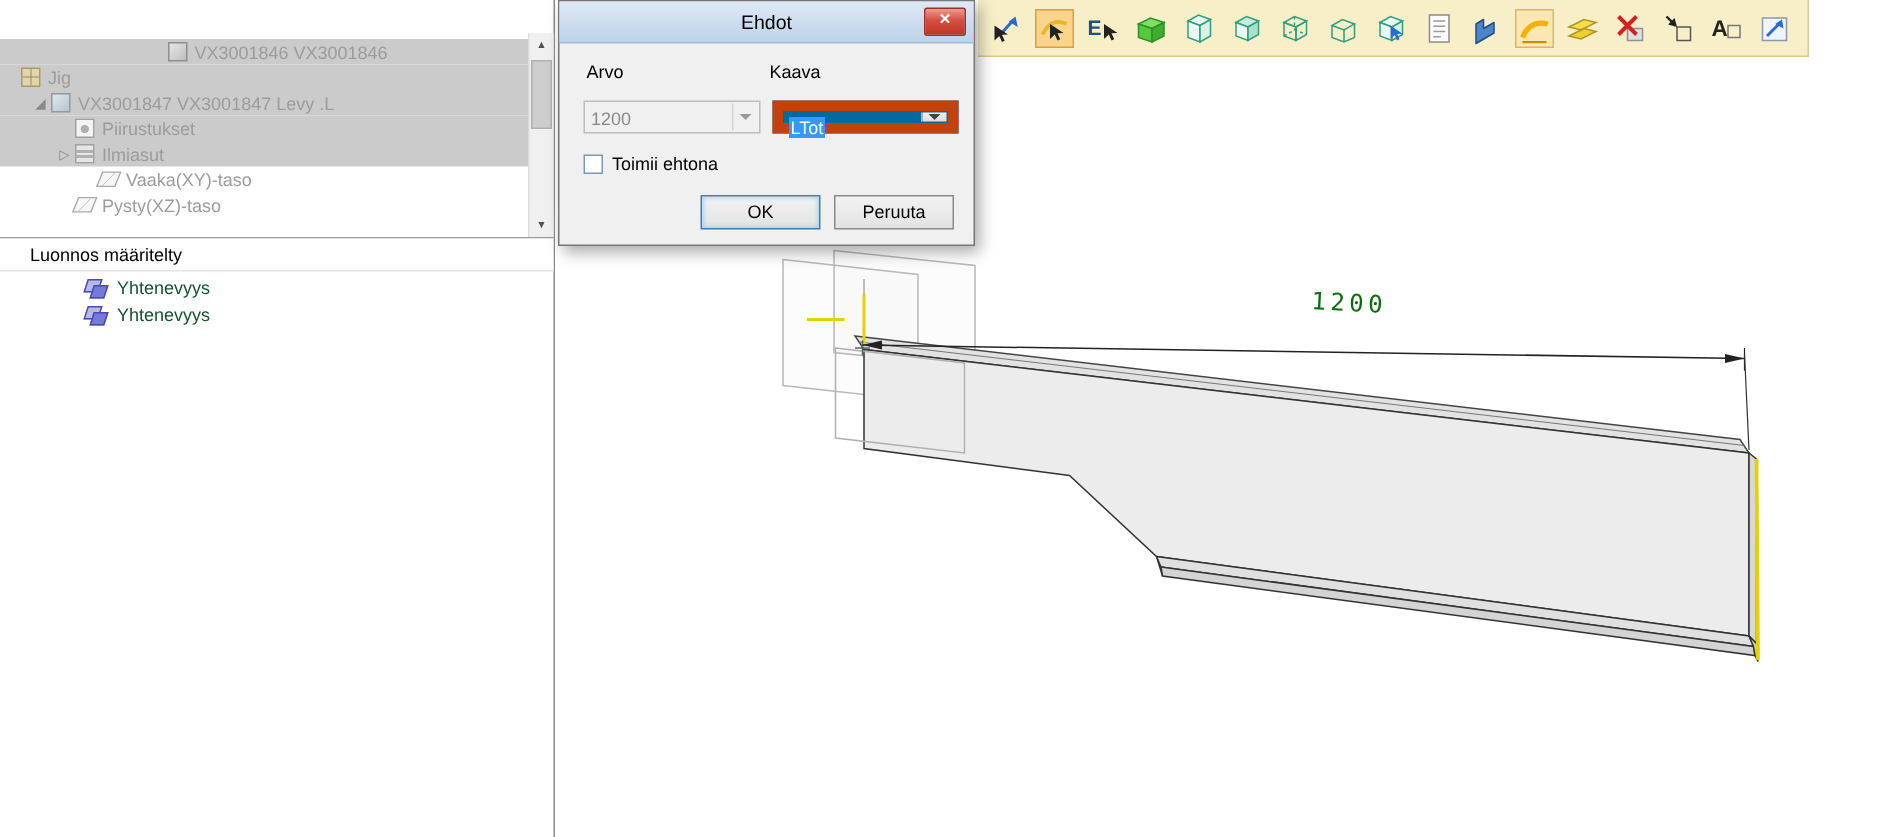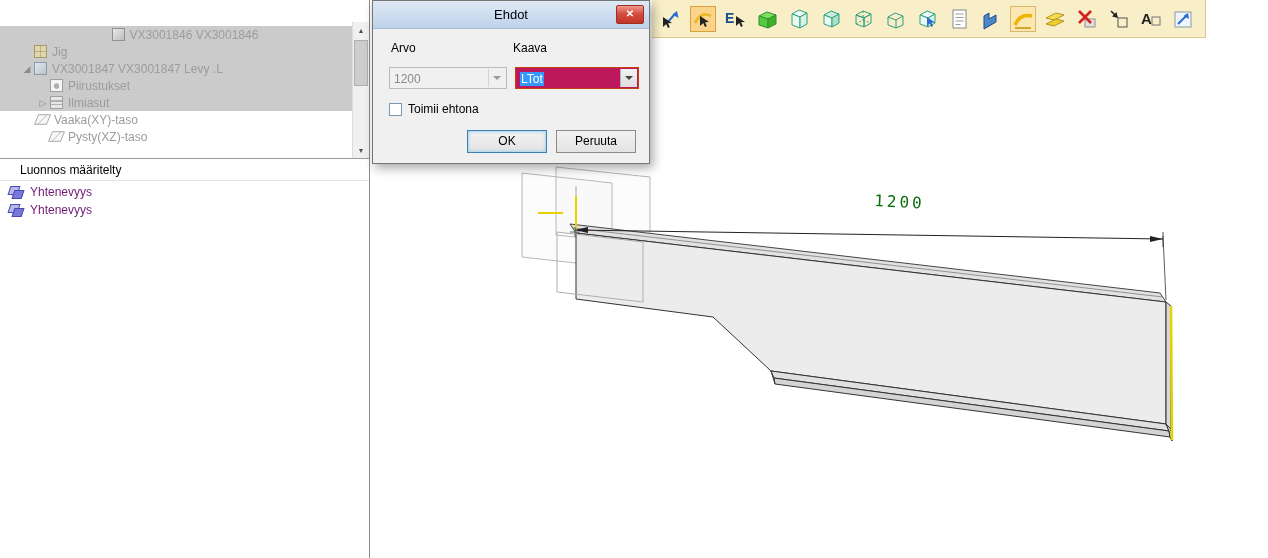--- a/index.html
+++ b/index.html
@@ -35,21 +35,21 @@
   .vscroll{position:absolute;right:0;top:0;width:17px;height:100%;background:#f0f0f0;
            border-left:1px solid #dcdcdc;box-sizing:border-box;}
   .vs-btn{position:absolute;left:0;width:100%;height:16px;background:#f0f0f0;
           display:flex;align-items:center;justify-content:center;font-size:7px;color:#505050;}
   .vs-btn.up{top:0;} .vs-btn.down{bottom:0;}
   .vs-thumb{position:absolute;left:1px;right:1px;top:18px;height:46px;background:#cdcdcd;border:1px solid #b0b0b0;box-sizing:border-box;}
 
   .section-header{position:absolute;top:159px;left:0;width:100%;height:22px;line-height:22px;
                   padding-left:20px;box-sizing:border-box;background:#fff;border-bottom:1px solid #e4e4e4;color:#000;}
   .constraints{position:absolute;top:183px;left:0;right:1px;}
-  .constraint-row{height:18px;display:flex;align-items:center;padding-left:8px;color:#701a75;}
+  .constraint-row{height:18px;display:flex;align-items:center;padding-left:8px;color:#14532d;margin-left:48px;}
   .ci{width:16px;height:13px;position:relative;margin-right:6px;flex:none;}
   .ci::before{content:"";position:absolute;left:1px;top:0;width:8px;height:7px;border:1px solid #4848b8;background:#b8b8ea;transform:skewX(-18deg);}
   .ci::after{content:"";position:absolute;left:5px;top:4px;width:8px;height:7px;border:1px solid #4848b8;background:#7878d8;transform:skewX(-18deg);}
 
   
   .canvas{position:absolute;left:370px;top:0;width:898px;height:558px;background:#fff;}
   .canvas svg{display:block;}
 
   
   .toolbar{position:absolute;left:652px;top:0;width:554px;height:38px;background:#f8efc8;
@@ -70,21 +70,21 @@
              background:linear-gradient(#f19a8e,#d54e42 45%,#c13527);border:1px solid #9d2f23;border-radius:2px;
              color:#fff;font-size:10px;line-height:16px;text-align:center;font-weight:bold;}
   .dlg-label{position:absolute;font-size:12px;}
   .combo{position:absolute;top:66px;height:22px;box-sizing:border-box;font-size:12px;}
   .combo .val{position:absolute;left:4px;top:3px;right:20px;height:16px;line-height:16px;overflow:hidden;}
   .combo .btn{position:absolute;right:1px;top:1px;bottom:1px;width:16px;display:flex;align-items:center;justify-content:center;}
   .combo .tri{width:0;height:0;border-left:4px solid rgba(0,0,0,0);border-right:4px solid rgba(0,0,0,0);border-top:4px solid #444;}
   .combo.disabled{left:16px;width:118px;background:#f0f0f0;border:1px solid #bcbcbc;color:#8a8a8a;}
   .combo.disabled .btn{background:#f0f0f0;border-left:1px solid #d4d4d4;}
   .combo.disabled .tri{border-top-color:#9a9a9a;}
-  .combo.focused{left:142px;width:124px;background:#be185d;border:1px solid #c2410c;}
+  .combo.focused{left:142px;width:124px;background:#0369a1;border:7px solid #c2410c;}
   .combo.focused .val span{background:#3399ff;color:#fff;padding:0 1px;}
   .combo.focused .btn{background:linear-gradient(#f2f2f2,#dddddd);border-left:1px solid #b5b5b5;}
   .checkbox-row{position:absolute;left:16px;top:101px;display:flex;align-items:center;}
   .checkbox{width:13px;height:13px;background:#fff;border:1px solid #7a98b4;margin-right:6px;box-sizing:border-box;}
   .dlg-btn{position:absolute;top:129px;width:80px;height:23px;box-sizing:border-box;text-align:center;line-height:21px;
            background:linear-gradient(#f2f2f2,#e3e3e3);font-size:12px;}
   .dlg-btn.ok{left:94px;border:1px solid #3c7fb1;box-shadow:inset 0 0 3px 1px #a5d4ee;}
   .dlg-btn.cancel{left:183px;border:1px solid #8a8a8a;}
 </style>
 </head>
@@ -94,41 +94,41 @@
 
   <div class="left-panel">
 
     <div class="tree-area">
       <div class="tree-rows">
           <div class="tree-row hl" style="padding-left: 4px; justify-content: center;">
     <span class="tree-expander"></span>
     <span class="tree-icon ti-assembly"></span>
     <span class="tree-label">VX3001846 VX3001846</span>
   </div>
-          <div class="tree-row hl" style="padding-left: 20px;">
+          <div class="tree-row hl" style="">
     <span class="tree-expander"></span>
     <span class="tree-icon ti-jig"></span>
     <span class="tree-label">Jig</span>
   </div>
           <div class="tree-row hl" style="padding-left: 20px;">
     <span class="tree-expander">◢</span>
     <span class="tree-icon ti-part"></span>
     <span class="tree-label">VX3001847 VX3001847 Levy .L</span>
   </div>
           <div class="tree-row hl" style="padding-left: 36px;">
     <span class="tree-expander"></span>
     <span class="tree-icon ti-drawings"></span>
     <span class="tree-label">Piirustukset</span>
   </div>
           <div class="tree-row hl" style="padding-left: 36px;">
     <span class="tree-expander">▷</span>
     <span class="tree-icon ti-config"></span>
     <span class="tree-label">Ilmiasut</span>
   </div>
-          <div class="tree-row" style="padding-left: 22px;">
+          <div class="tree-row" style="padding-left: 52px;">
     <span class="tree-expander"></span>
     <span class="tree-icon ti-plane"></span>
     <span class="tree-label">Vaaka(XY)-taso</span>
   </div>
           <div class="tree-row" style="padding-left: 36px;">
     <span class="tree-expander"></span>
     <span class="tree-icon ti-plane"></span>
     <span class="tree-label">Pysty(XZ)-taso</span>
   </div>
         </div>

